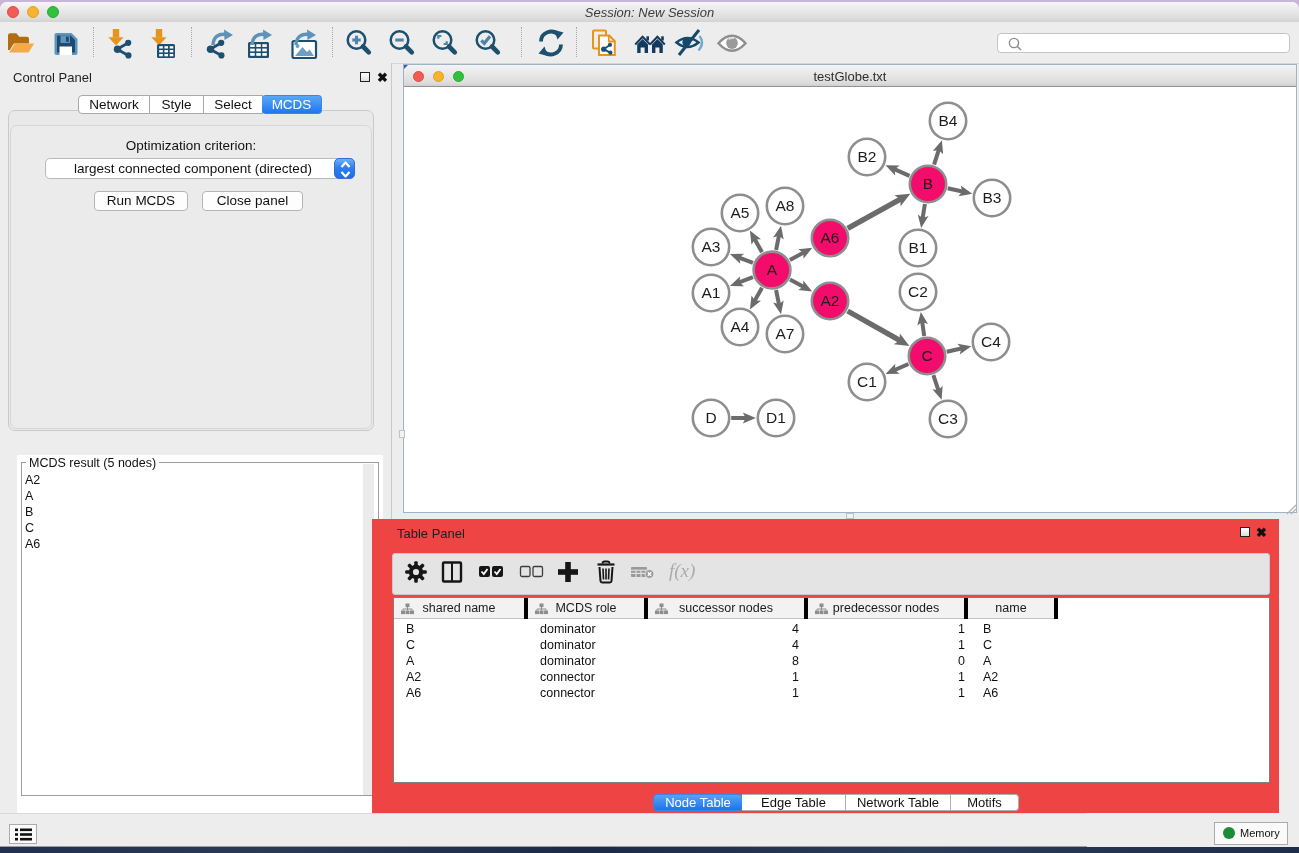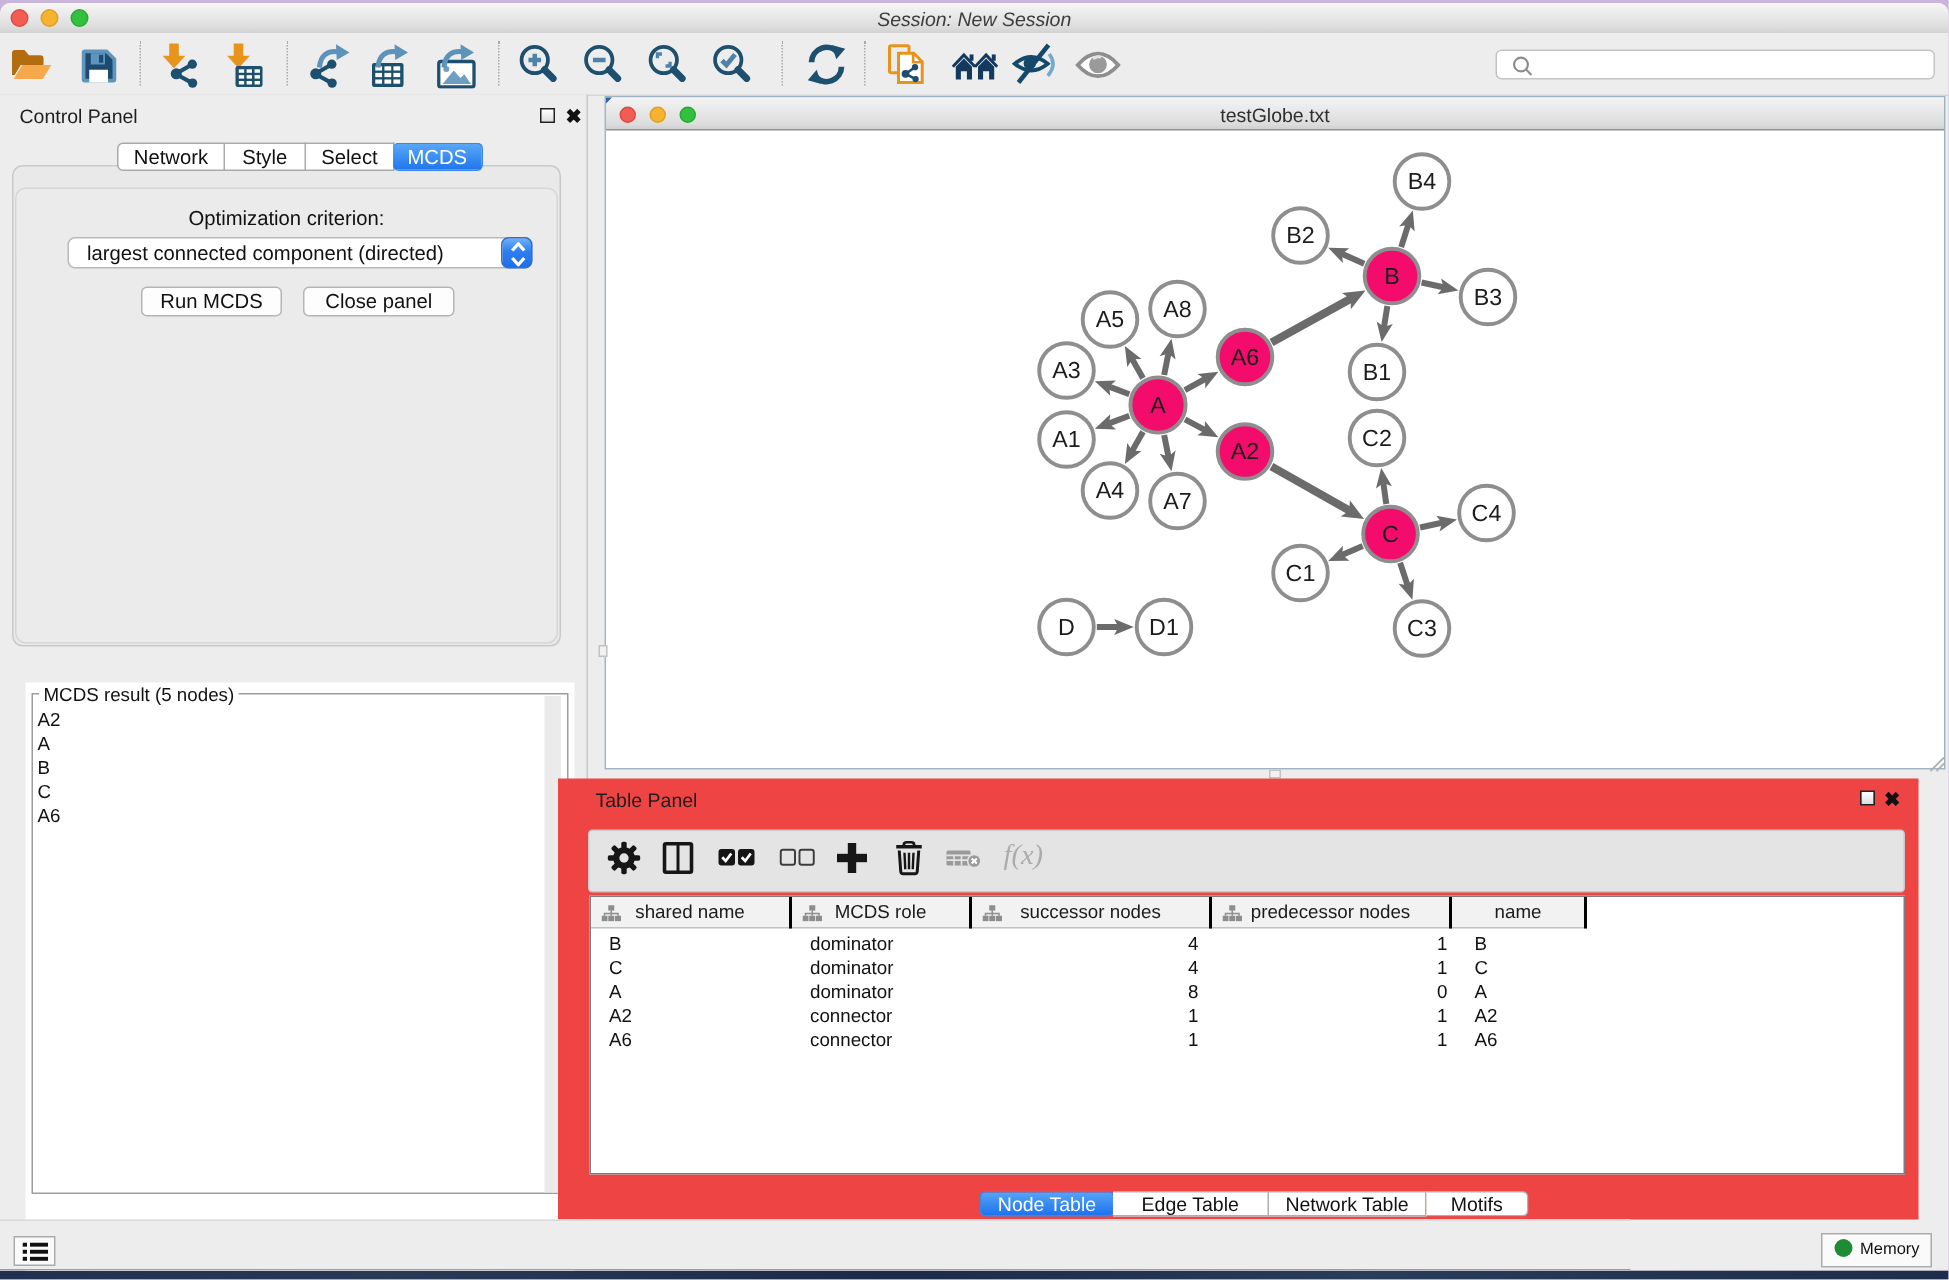--- a/index.html
+++ b/index.html
@@ -31,21 +31,21 @@
  color:#111;text-align:center;line-height:18px;}
 .tab.first{border-left:1px solid #a9a9a9;border-radius:4px 0 0 4px;}
 .tab.last{border-radius:0 4px 4px 0;}
 .tab.sel{background:linear-gradient(#59a7f7,#2076ee);color:#fff;border-color:#3a86e8;border-radius:4px;}
 #tabpanel{position:absolute;left:8px;top:47px;width:366px;height:321px;background:#e9e9e9;
  border:1px solid #c9c9c9;border-radius:7px;}
 #tabpanel .inner{position:absolute;left:1px;top:14px;width:362px;height:304px;background:#ebebeb;
  border:1px solid #d6d6d6;border-radius:7px;}
 #optlabel{position:absolute;left:0;top:27px;width:100%;text-align:center;font-size:13.5px;color:#111;}
 #combo{position:absolute;left:36px;top:47px;width:310px;height:21px;background:#fff;border:1px solid #b9b9b9;
- border-radius:5px;font-size:13.5px;color:#111;line-height:19px;padding-left:12px;}
+ border-radius:5px;font-size:13.5px;color:#111;line-height:19px;padding-left:28px;}
 #combobtn{position:absolute;right:-1px;top:-1px;width:21px;height:21px;border-radius:5px;
  background:linear-gradient(#6db1f8,#2e7ef0 45%,#1e6eea);border:1px solid #2e6fd0;}
 .cbtn{position:absolute;top:80px;height:20px;background:#fdfdfd;border:1px solid #b5b5b5;border-radius:4px;
  font-size:13.5px;color:#111;text-align:center;line-height:18px;}
 #mcdsbox{position:absolute;left:17px;top:392px;width:366px;height:408px;background:#fff;}
 #mcdsfield{position:absolute;left:4px;top:7px;width:358px;height:334px;border:1px solid #9d9d9d;}
 #mcdslegend{position:absolute;left:4px;top:-7px;background:#fff;padding:0 3px;font-size:12.5px;color:#111;}
 #mcdslist{position:absolute;left:3px;top:9px;font-size:12.5px;color:#111;line-height:16px;}
 #mcdstrack{position:absolute;right:4px;top:1px;width:11px;height:331px;background:#ebebeb;}
 
@@ -55,21 +55,21 @@
  background:linear-gradient(#f4f4f4,#dcdcdc 85%,#d0d0d0);border-bottom:1px solid #929292;}
 #ftitle .tl{position:absolute;top:6px;width:11px;height:11px;border-radius:50%;}
 #ftext{position:absolute;top:4px;left:0;width:100%;text-align:center;font-size:13px;color:#2e2e2e;}
 
 #tpanel{position:absolute;left:372px;top:517px;width:907px;height:294px;background:#ef4444;}
 #ttoolbar{position:absolute;left:20px;top:34px;width:878px;height:42px;background:#e4e4e4;
  border:1px solid #c9c9c9;border-radius:3px;}
 #ttable{position:absolute;left:21px;top:78px;width:877px;height:186px;background:#fff;border:1px solid #7e7e7e;}
 #thead{position:absolute;left:0;top:0;width:663px;height:20px;background:#f2f2f2;
  border-bottom:1px solid #c2c2c2;}
-.thcell{position:absolute;top:0;height:21px;border-right:2px solid #000000;font-size:12.5px;color:#1a1a1a;
+.thcell{position:absolute;top:0;height:21px;border-right:4px solid #000000;font-size:12.5px;color:#1a1a1a;
  text-align:center;line-height:19px;}
 .trow{position:absolute;font-size:12.5px;color:#111;height:16px;line-height:16px;}
 .btabs{position:absolute;display:flex;}
 .btab{height:17px;box-sizing:border-box;background:#fff;border:1px solid #aeaeae;border-left:none;font-size:13px;
  color:#111;text-align:center;line-height:16px;}
 .btab.first{border-left:1px solid #aeaeae;border-radius:4px 0 0 4px;}
 .btab.last{border-radius:0 4px 4px 0;}
 .btab.sel{background:linear-gradient(#55a4f7,#1d73ee);color:#fff;border-color:#3a86e8;border-radius:4px;}
 </style></head><body>
 <div id="deskbottom"></div>

